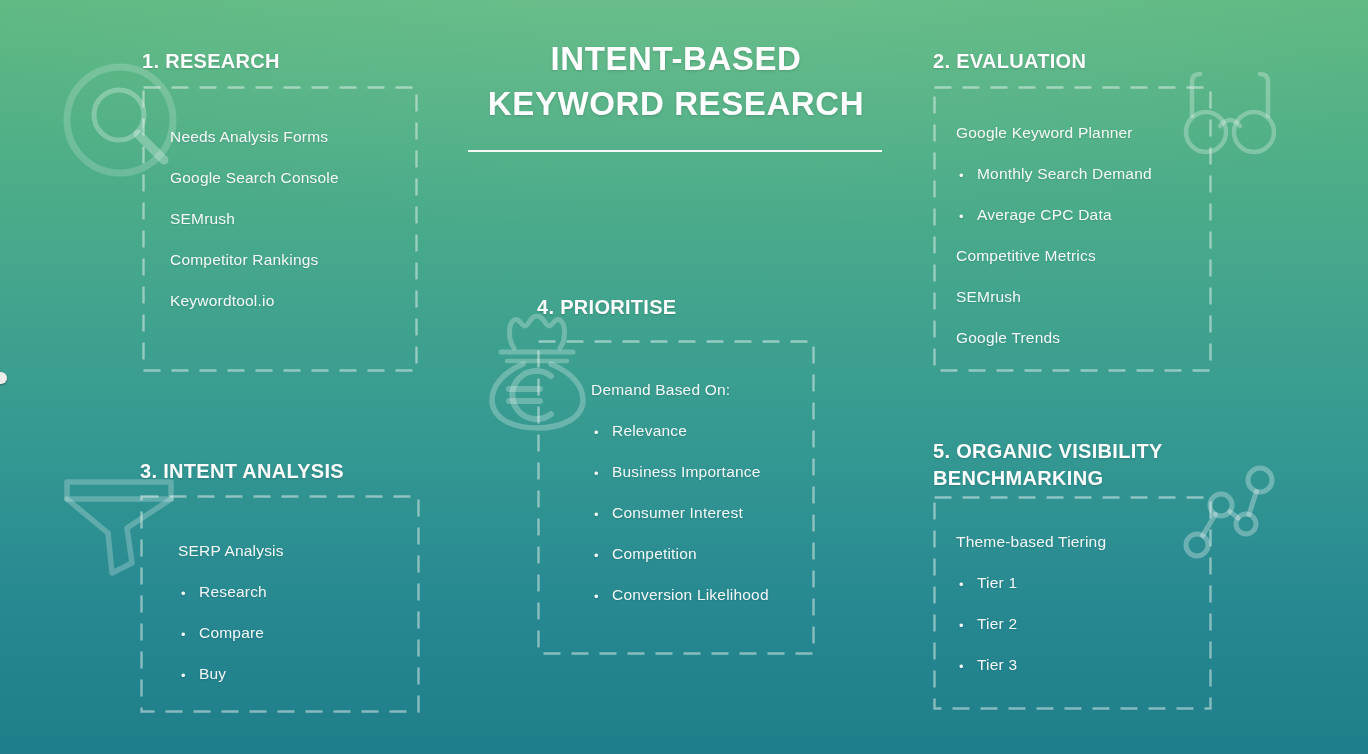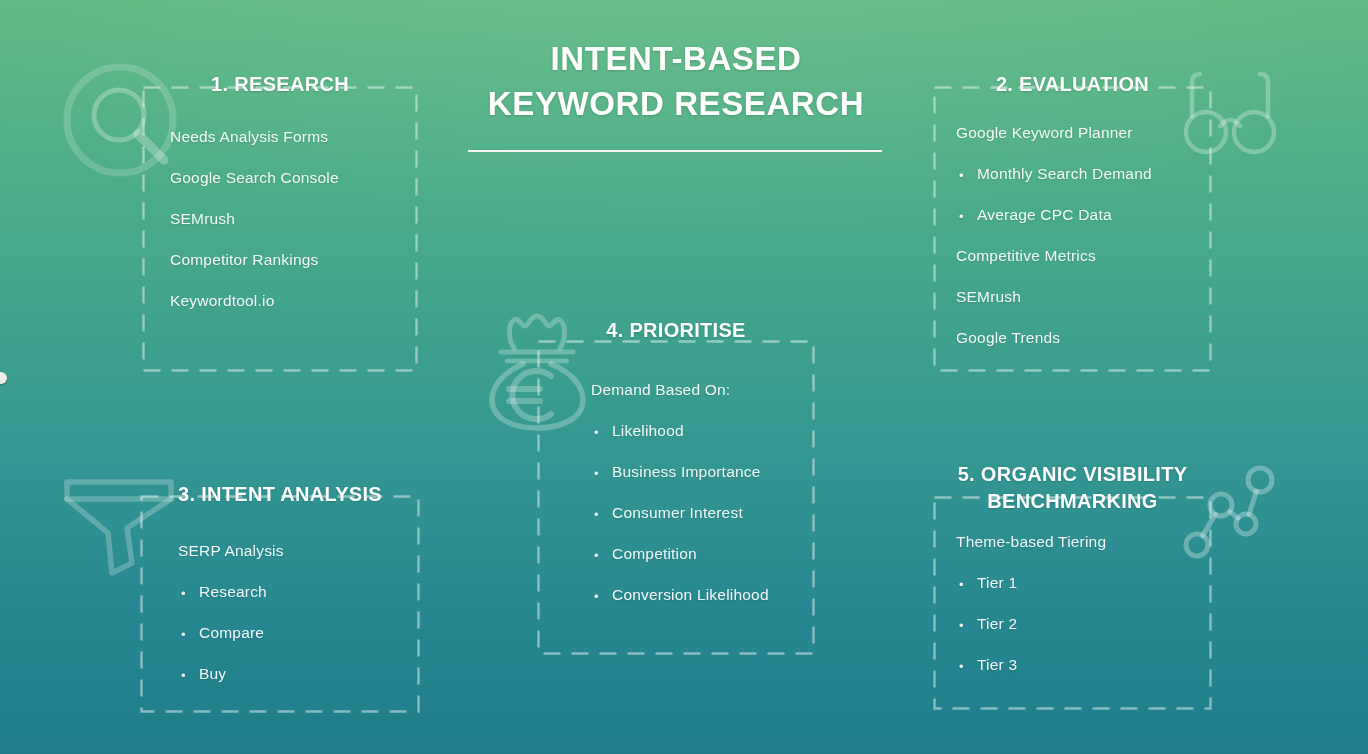--- a/index.html
+++ b/index.html
@@ -11,21 +11,21 @@
       linear-gradient(180deg,#5cb87f 0%,#4aab8a 28%,#359992 58%,#268791 82%,#1f7e89 100%);
   }
   .title{
     position:absolute;left:436px;top:36px;width:480px;text-align:center;
     color:#ffffff;font-weight:bold;font-size:33px;line-height:45px;letter-spacing:.6px;
     text-shadow:0 1px 3px rgba(0,0,0,.15);
   }
   .divider{position:absolute;left:468px;top:150px;width:414px;height:0;border-top:2.5px solid #f6faf7;}
   .heading{
     position:absolute;color:#fdfdfd;font-weight:bold;font-size:20px;line-height:27px;
-    text-align:center;letter-spacing:.3px;text-shadow:0 1px 2px rgba(0,0,0,.15);margin-top:23px;
+    text-align:left;letter-spacing:.3px;text-shadow:0 1px 2px rgba(0,0,0,.15);
   }
   .dashbox{position:absolute;}
   .dashbox rect{fill:none;stroke:rgba(236,246,241,.5);stroke-width:2.4;stroke-dasharray:17 11;}
   .list{position:absolute;}
   .row{height:41px;display:flex;align-items:flex-end;color:rgba(255,255,255,.94);
     font-size:15.5px;letter-spacing:.2px;text-shadow:0 1px 2px rgba(0,0,0,.12);}
   .bullet{width:18px;padding-left:3px;font-size:13px;}
   .icon{position:absolute;}
   .icon path,.icon circle,.icon line,.icon rect{fill:none;stroke-linecap:round;stroke-linejoin:round;}
   .edge-dot{position:absolute;left:-5px;top:372px;width:12px;height:12px;border-radius:50%;
@@ -155,21 +155,21 @@
   <div class="heading" style="left:537px;top:294px;width:278px">4. PRIORITISE</div>
   <svg class="dashbox" style="left:537px;top:340px" width="278" height="315">
       <rect x="1.5" y="1.5" width="275" height="312"></rect>
     </svg>
   <div class="list" style="left:591px;top:358px">
     <div class="row">
         <span class="txt">Demand Based On:</span>
       </div>
     <div class="row">
         <span class="bullet">•</span>
-        <span class="txt">Likelihood</span>
+        <span class="txt">Relevance</span>
       </div>
     <div class="row">
         <span class="bullet">•</span>
         <span class="txt">Business Importance</span>
       </div>
     <div class="row">
         <span class="bullet">•</span>
         <span class="txt">Consumer Interest</span>
       </div>
     <div class="row">

